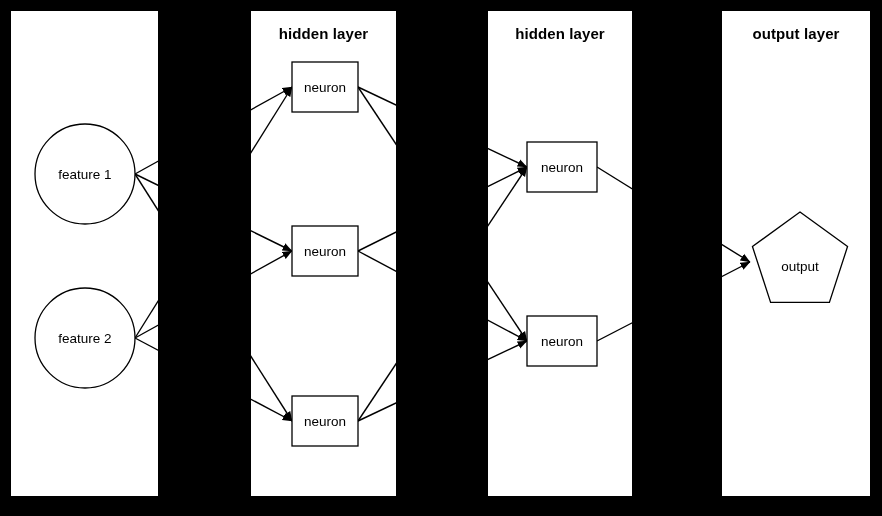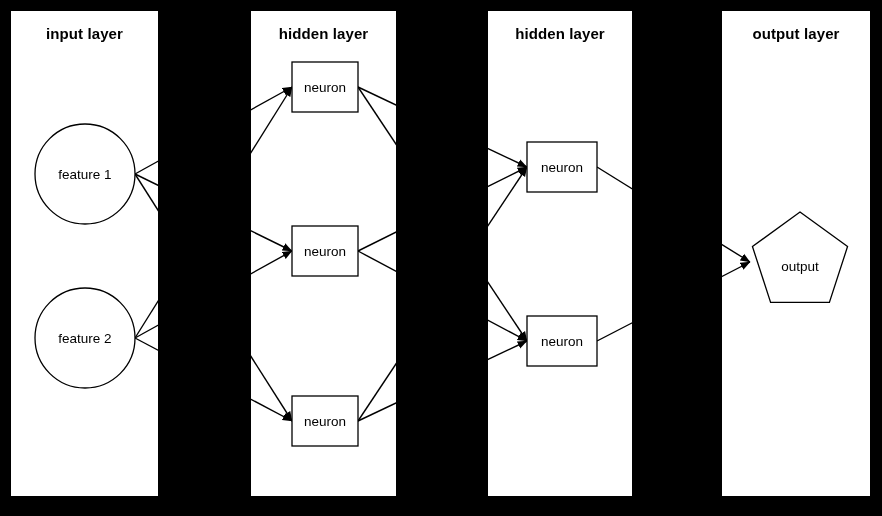--- a/index.html
+++ b/index.html
@@ -114,23 +114,20 @@
       <g>
         <rect x="527" y="316" width="70" height="50" fill="#ffffff" stroke="#000000" stroke-width="1.3"></rect>
         <text class="node-label" x="562" y="341" text-anchor="middle" dominant-baseline="central">neuron</text>
       </g>
       <g>
         <polygon points="800.00,212.00 847.55,246.55 829.39,302.45 770.61,302.45 752.45,246.55" fill="#ffffff" stroke="#000000" stroke-width="1.3"></polygon>
         <text class="node-label" x="800" y="266" text-anchor="middle" dominant-baseline="central">output</text>
       </g>
     </svg>
 
-  <div class="panel" style="background: transparent; left: 11px; top: 11px; width: 147px; height: 485px;" id="title-wrap-0">
-    <div class="panel-title">input layer</div>
-  </div>
   <div class="panel" style="background: transparent; left: 251px; top: 11px; width: 145px; height: 485px;" id="title-wrap-1">
     <div class="panel-title">hidden layer</div>
   </div>
   <div class="panel" style="background: transparent; left: 488px; top: 11px; width: 144px; height: 485px;" id="title-wrap-2">
     <div class="panel-title">hidden layer</div>
   </div>
   <div class="panel" style="background: transparent; left: 722px; top: 11px; width: 148px; height: 485px;" id="title-wrap-3">
     <div class="panel-title">output layer</div>
   </div>
 

